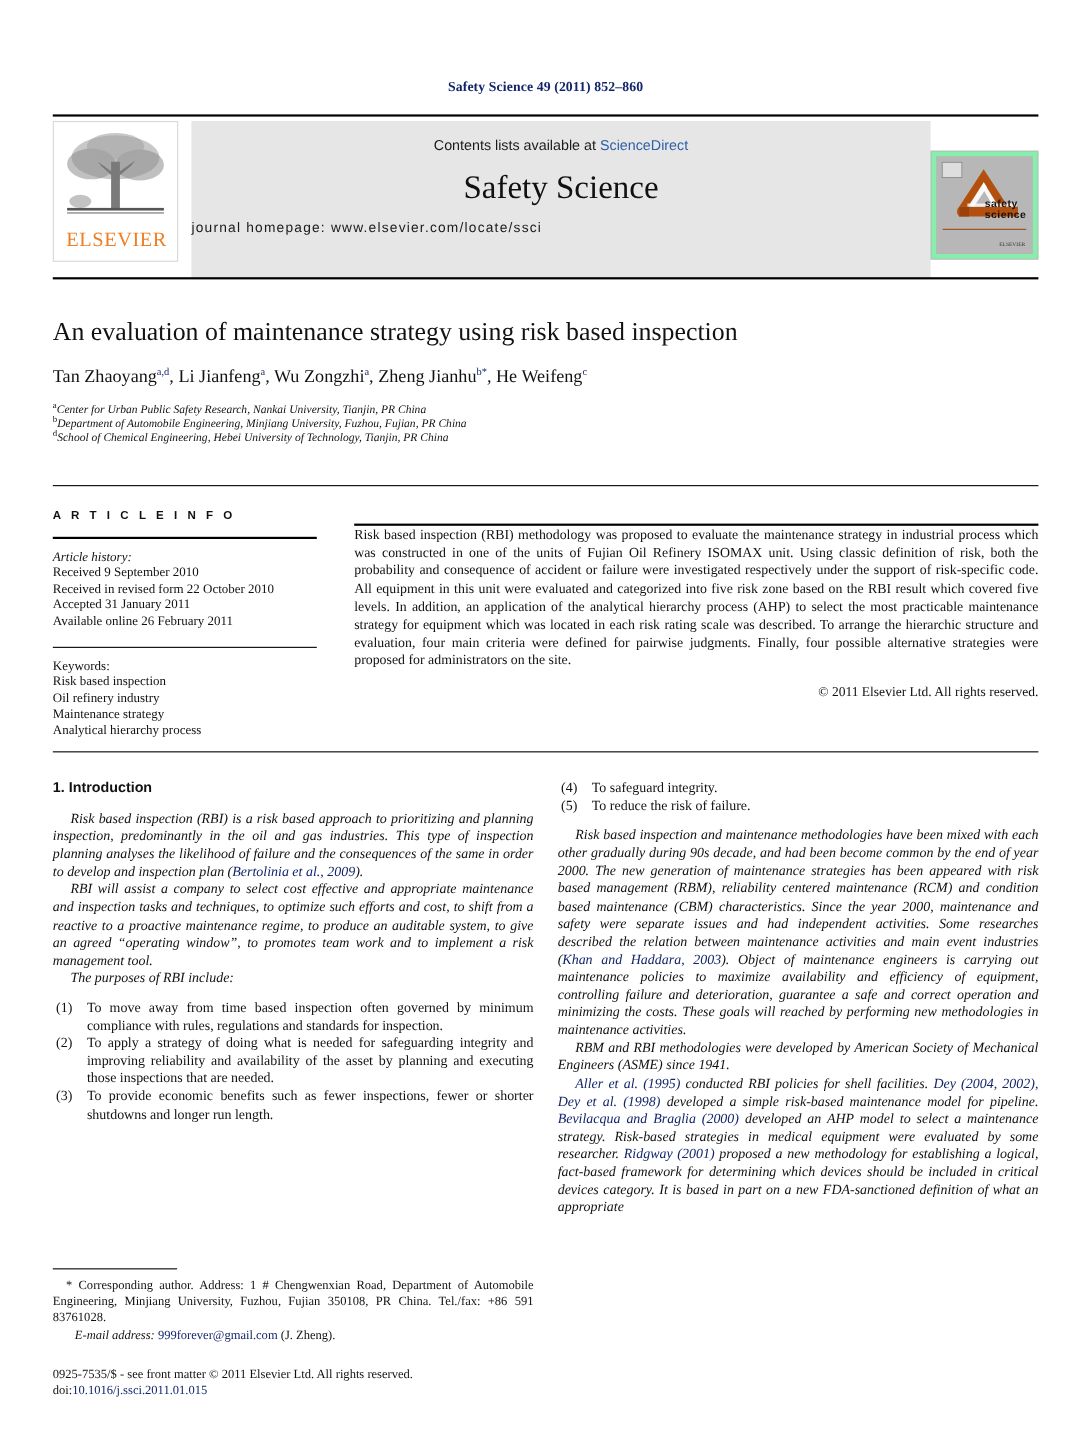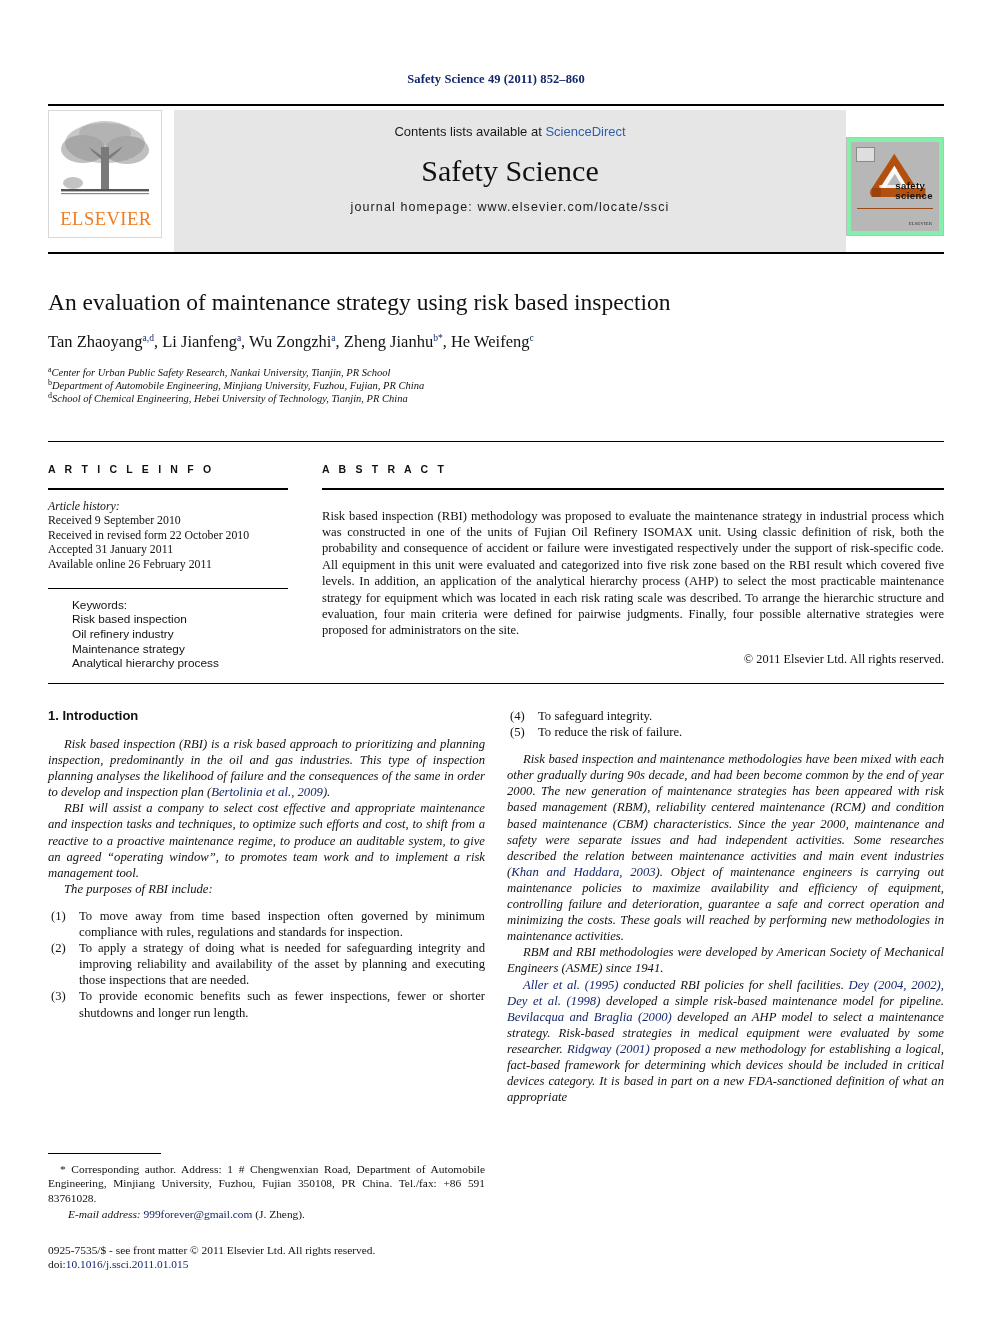--- a/index.html
+++ b/index.html
@@ -99,21 +99,20 @@
     width: 672px;
     text-align: center;
     font-family: "Liberation Serif", serif;
     font-size: 30px;
     color: #111111;
   }
   .homepage-line {
     position: absolute;
     left: 0; top: 90px;
     width: 672px;
-    text-align: center;
     font-family: "Liberation Sans", sans-serif;
     font-size: 12.5px;
     letter-spacing: 1.1px;
     color: #1a1a1a;
   }
   .cover-thumb {
     position: absolute;
     right: 0; top: -5px;
     width: 98px;
     height: 99px;
@@ -253,28 +252,27 @@
     font-style: italic;
   }
   .info-rule-2 {
     margin: 16px 0 0 0;
     width: 100%;
     height: 1.3px;
     background: #000;
   }
   .kw-body {
     margin-top: 9px;
-    font-family: Liberation Sans, sans-serif;
+    font-family: Liberation Serif, serif;
     font-size: 11.8px;
     line-height: 14.6px;
     color: #111;
-    margin-left: 24px;
   }
   .abstract-body {
-    margin-top: 18px;
+    margin-top: 0;
     font-family: "Liberation Serif", serif;
     font-size: 12.6px;
     line-height: 16.4px;
     text-align: justify;
     color: #111;
     hyphens: none;
   }
   .copyright-line {
     margin-top: 13px;
     font-family: "Liberation Serif", serif;
@@ -441,21 +439,21 @@
   </div>
   <div class="masthead-bottom-rule"></div>
 
   <div class="article-title">An evaluation of maintenance strategy using risk based inspection</div>
 
   <div class="authors">
     <span><span>Tan Zhaoyang</span><sup>a,d</sup><span>, </span></span><span><span>Li Jianfeng</span><sup>a</sup><span>, </span></span><span><span>Wu Zongzhi</span><sup>a</sup><span>, </span></span><span><span>Zheng Jianhu</span><sup>b*</sup><span>, </span></span><span><span>He Weifeng</span><sup>c</sup></span>
   </div>
 
   <div class="affiliations">
-    <div><sup>a</sup><span>Center for Urban Public Safety Research, Nankai University, Tianjin, PR School</span></div>
+    <div><sup>a</sup><span>Center for Urban Public Safety Research, Nankai University, Tianjin, PR China</span></div>
     <div><sup>b</sup><span>Department of Automobile Engineering, Minjiang University, Fuzhou, Fujian, PR China</span></div>
     <div><sup>d</sup><span>School of Chemical Engineering, Hebei University of Technology, Tianjin, PR China</span></div>
   </div>
 
   <div class="title-bottom-rule"></div>
 
   <div class="info-col">
     <div class="sec-label">A R T I C L E  I N F O</div>
     <div class="hdr-rule"></div>
     <div class="info-body">
@@ -469,21 +467,20 @@
     <div class="kw-body">
       <div class="ital">Keywords:</div>
       <div>Risk based inspection</div>
       <div>Oil refinery industry</div>
       <div>Maintenance strategy</div>
       <div>Analytical hierarchy process</div>
     </div>
   </div>
 
   <div class="abstract-col">
-    <div class="sec-label">A B S T R A C T</div>
     <div class="hdr-rule"></div>
     <div class="abstract-body">Risk based inspection (RBI) methodology was proposed to evaluate the maintenance strategy in industrial process which was constructed in one of the units of Fujian Oil Refinery ISOMAX unit. Using classic definition of risk, both the probability and consequence of accident or failure were investigated respectively under the support of risk-specific code. All equipment in this unit were evaluated and categorized into five risk zone based on the RBI result which covered five levels. In addition, an application of the analytical hierarchy process (AHP) to select the most practicable maintenance strategy for equipment which was located in each risk rating scale was described. To arrange the hierarchic structure and evaluation, four main criteria were defined for pairwise judgments. Finally, four possible alternative strategies were proposed for administrators on the site.</div>
     <div class="copyright-line">© 2011 Elsevier Ltd. All rights reserved.</div>
   </div>
 
   <div class="abstract-bottom-rule"></div>
 
   <div class="col col-left">
     <h2 class="section-head">1. Introduction</h2>
 

